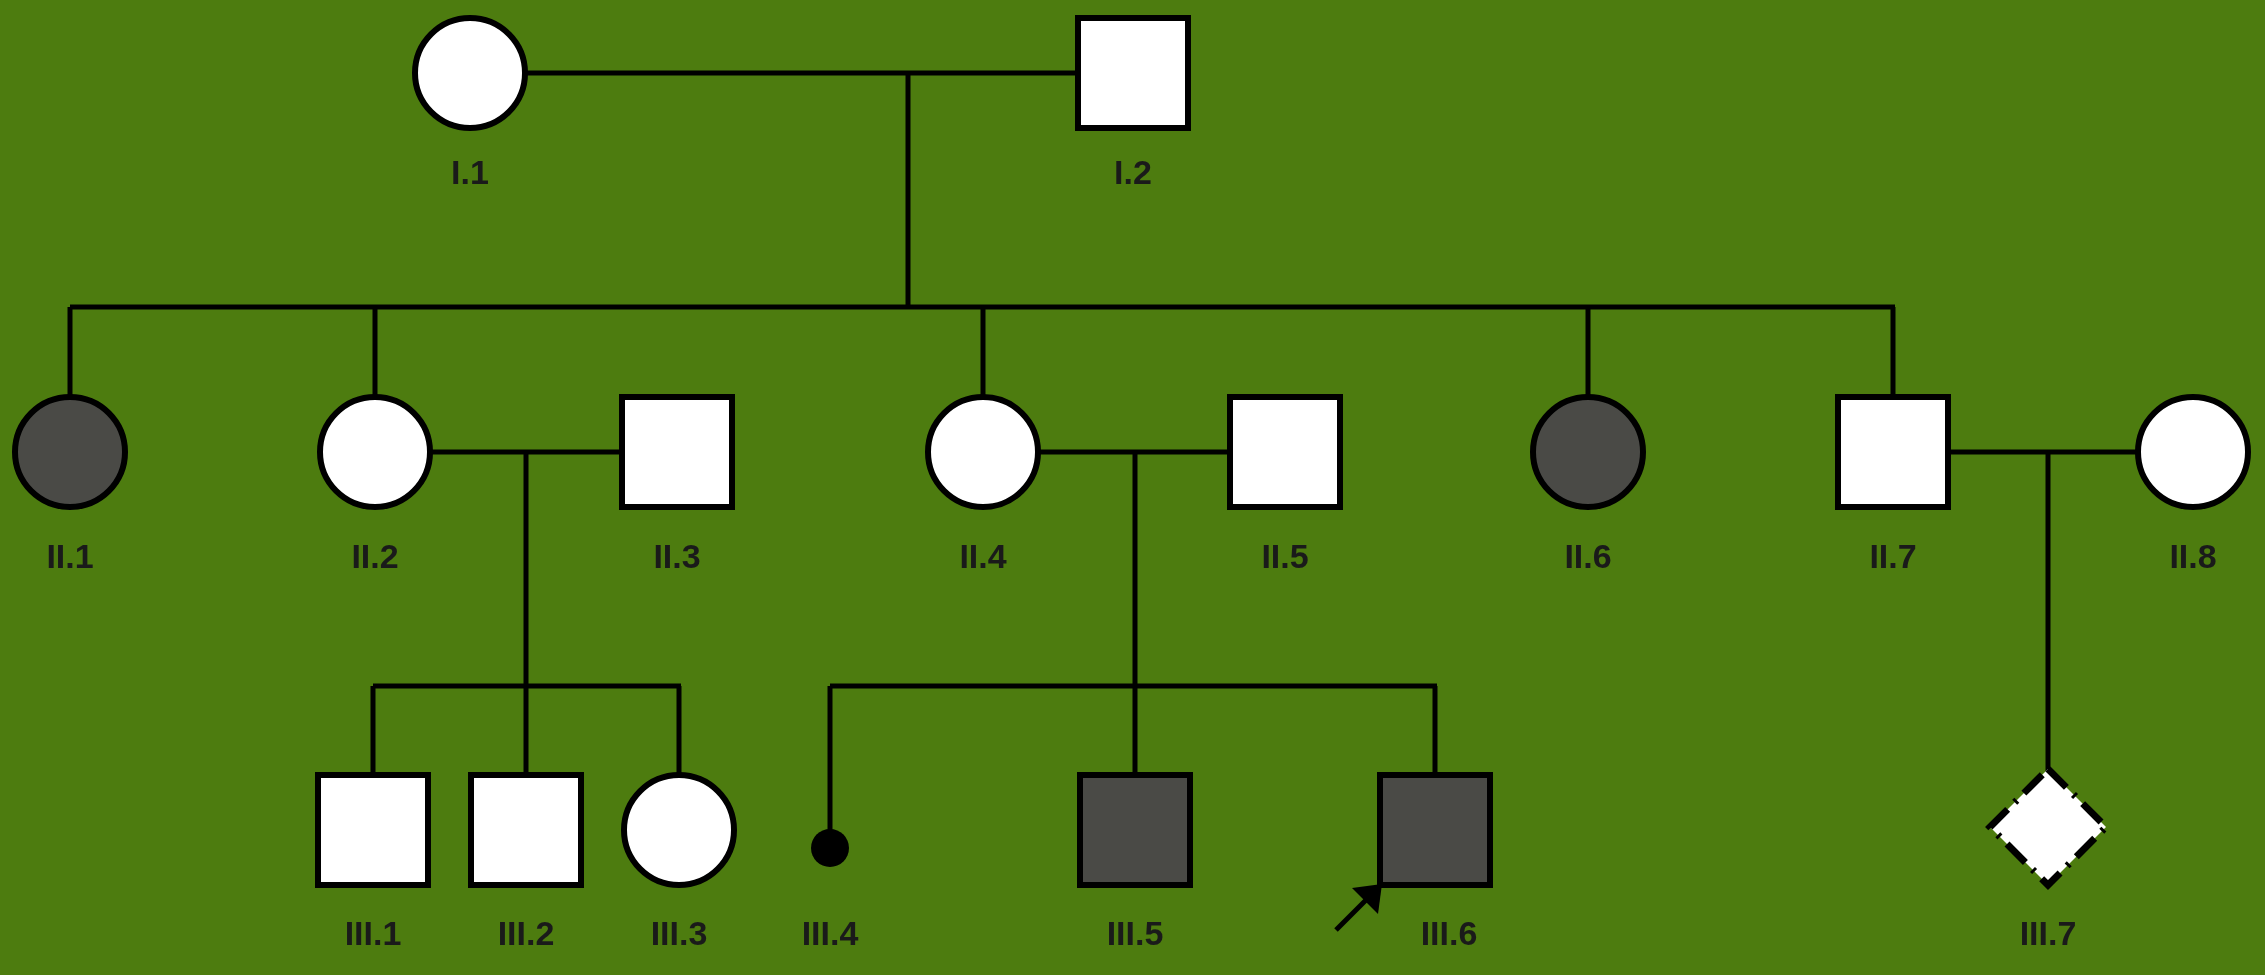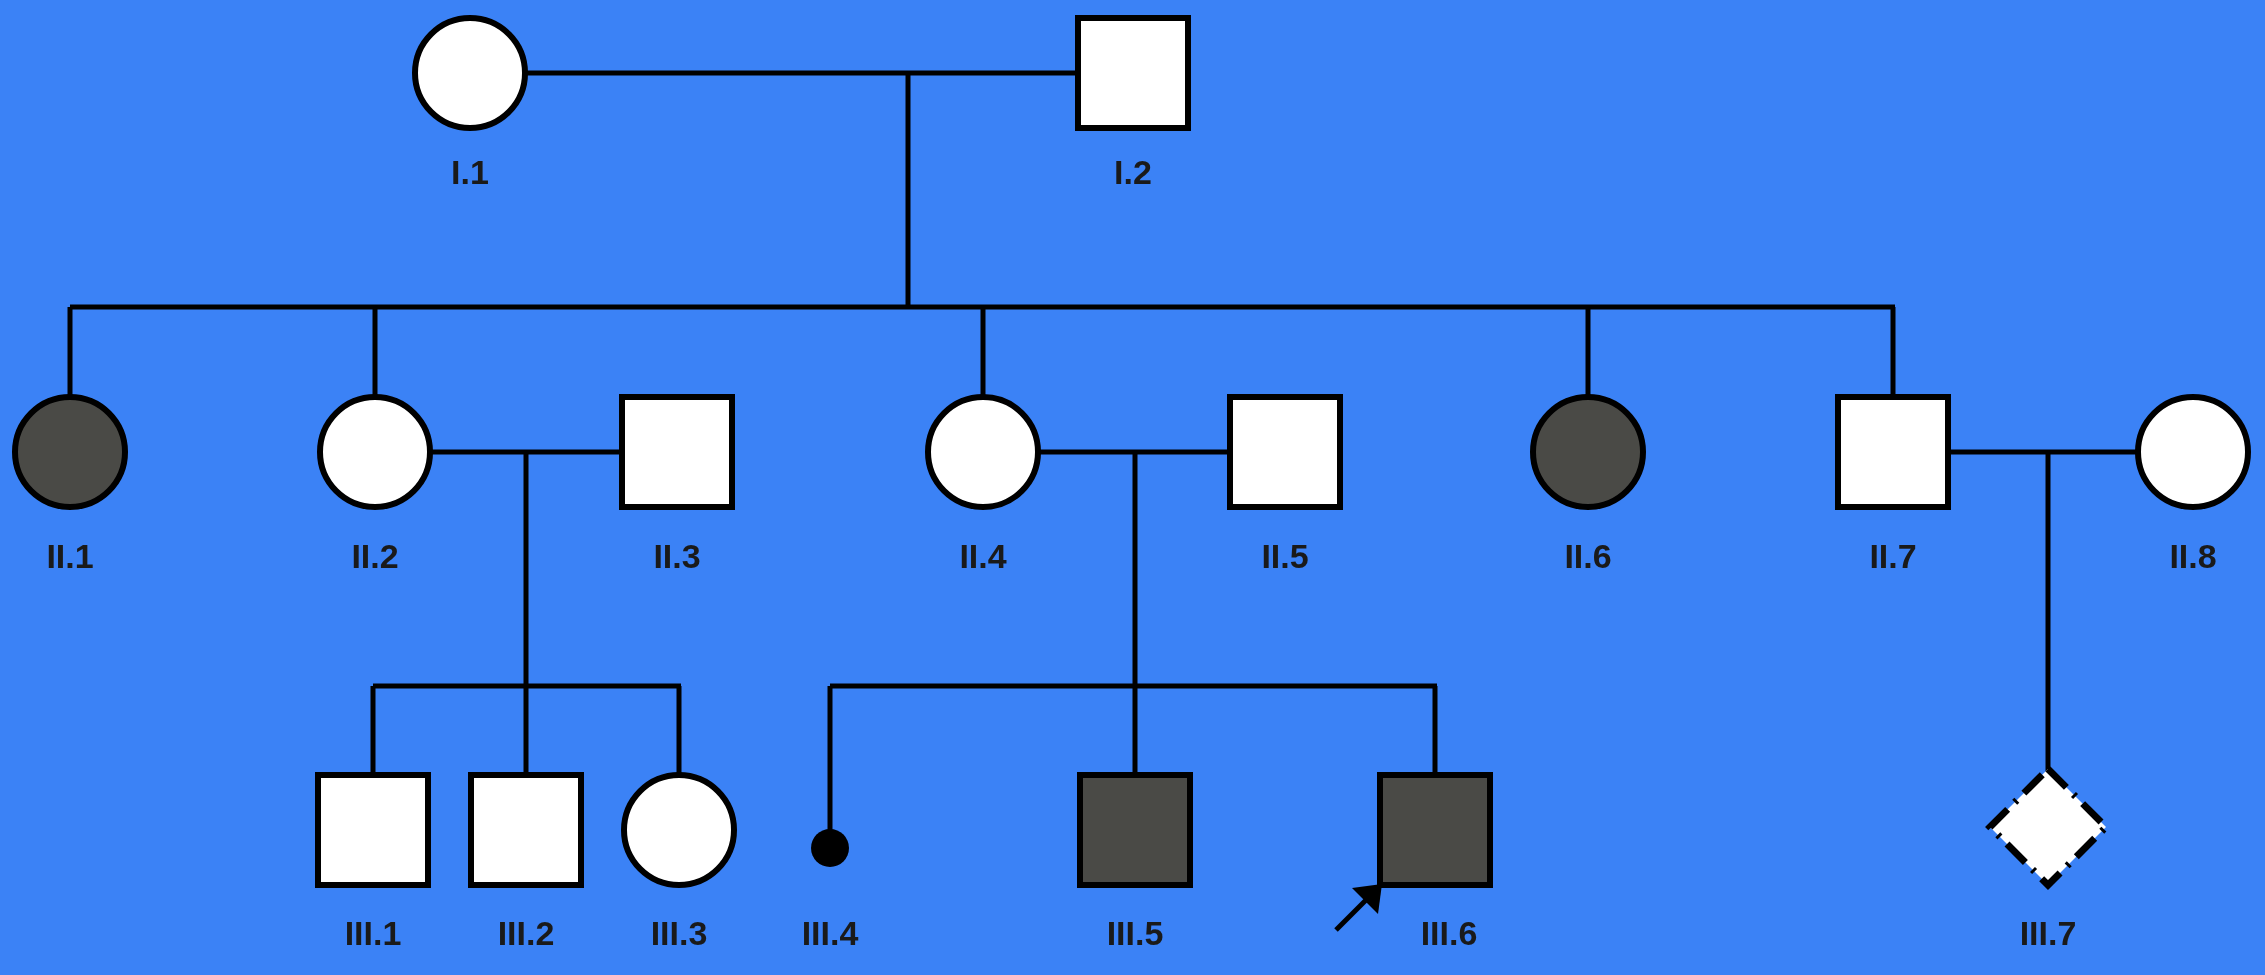--- a/index.html
+++ b/index.html
@@ -7,21 +7,21 @@
     padding: 0;
     background: #ffffff;
   }
   body {
     font-family: "Liberation Sans", sans-serif;
   }
   #pedigree-root {
     position: relative;
     width: 2265px;
     height: 975px;
-    background: #3b82f6;
+    background: #4d7c0f;
     overflow: hidden;
   }
   svg#pedigree-svg {
     display: block;
     width: 2265px;
     height: 975px;
   }
   .ped-line {
     stroke: #000000;
     stroke-width: 5;

